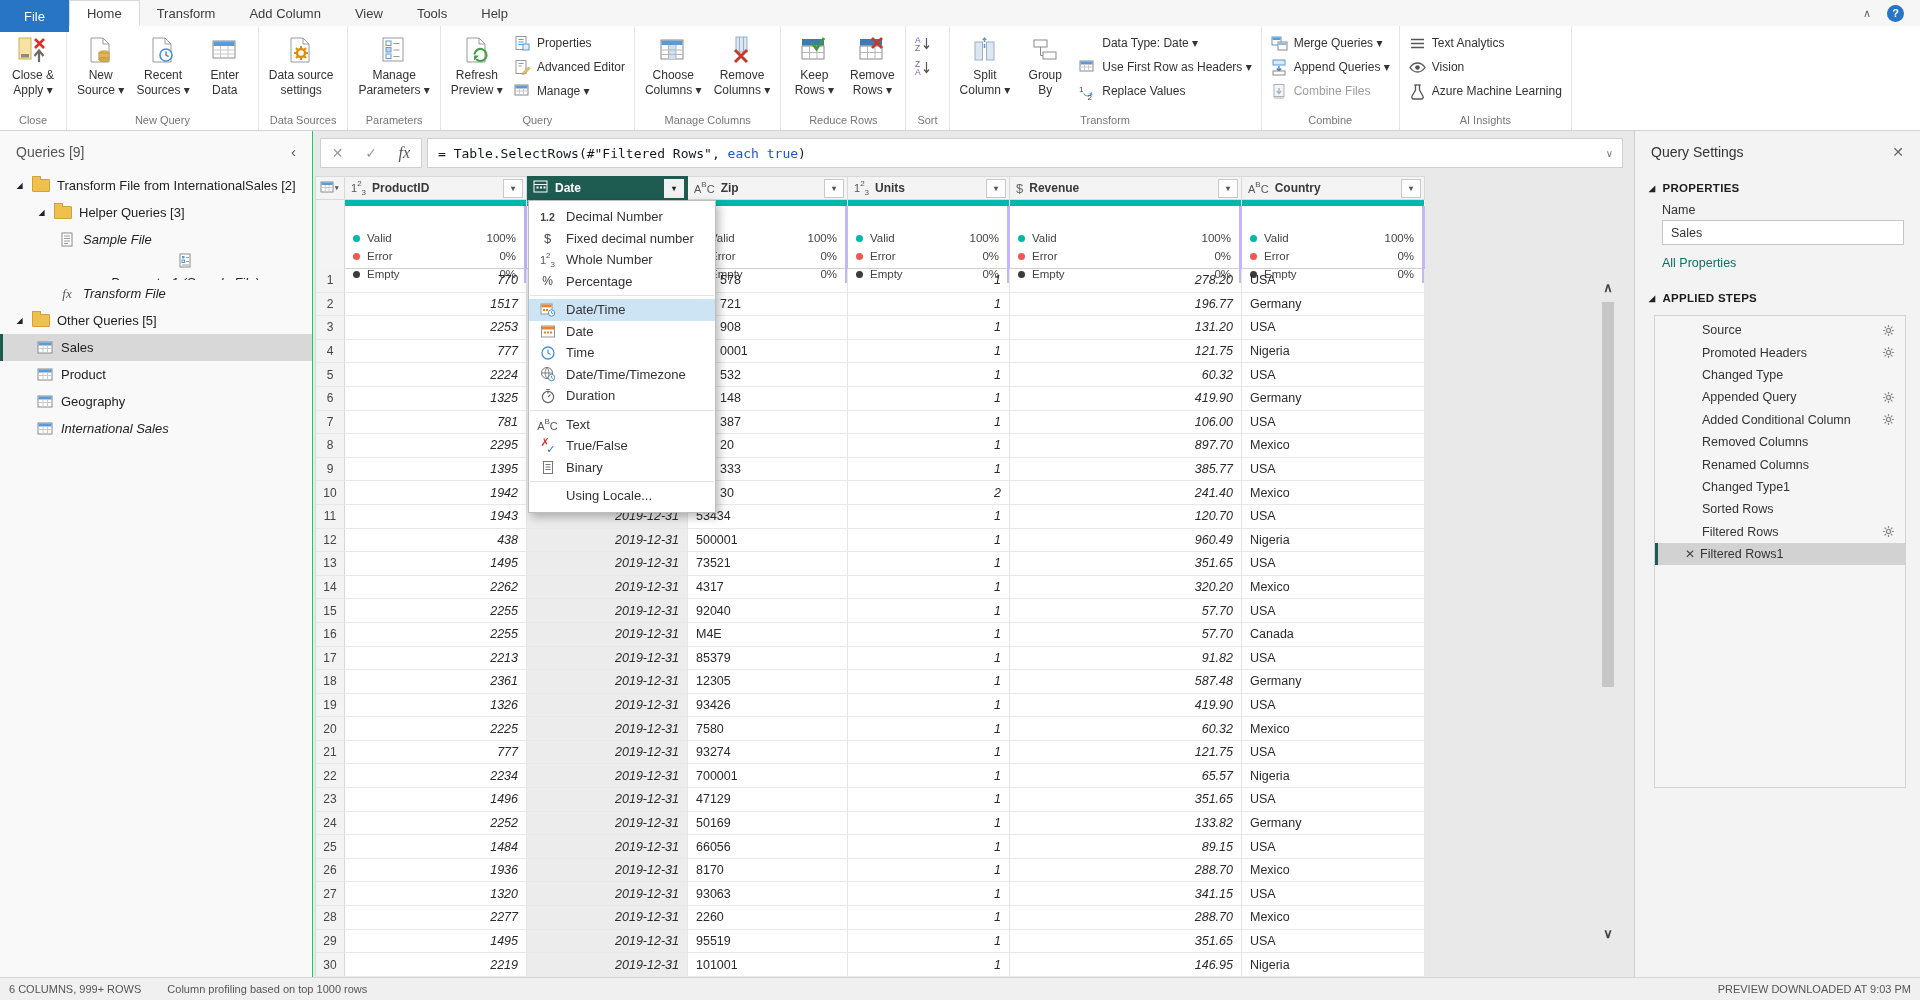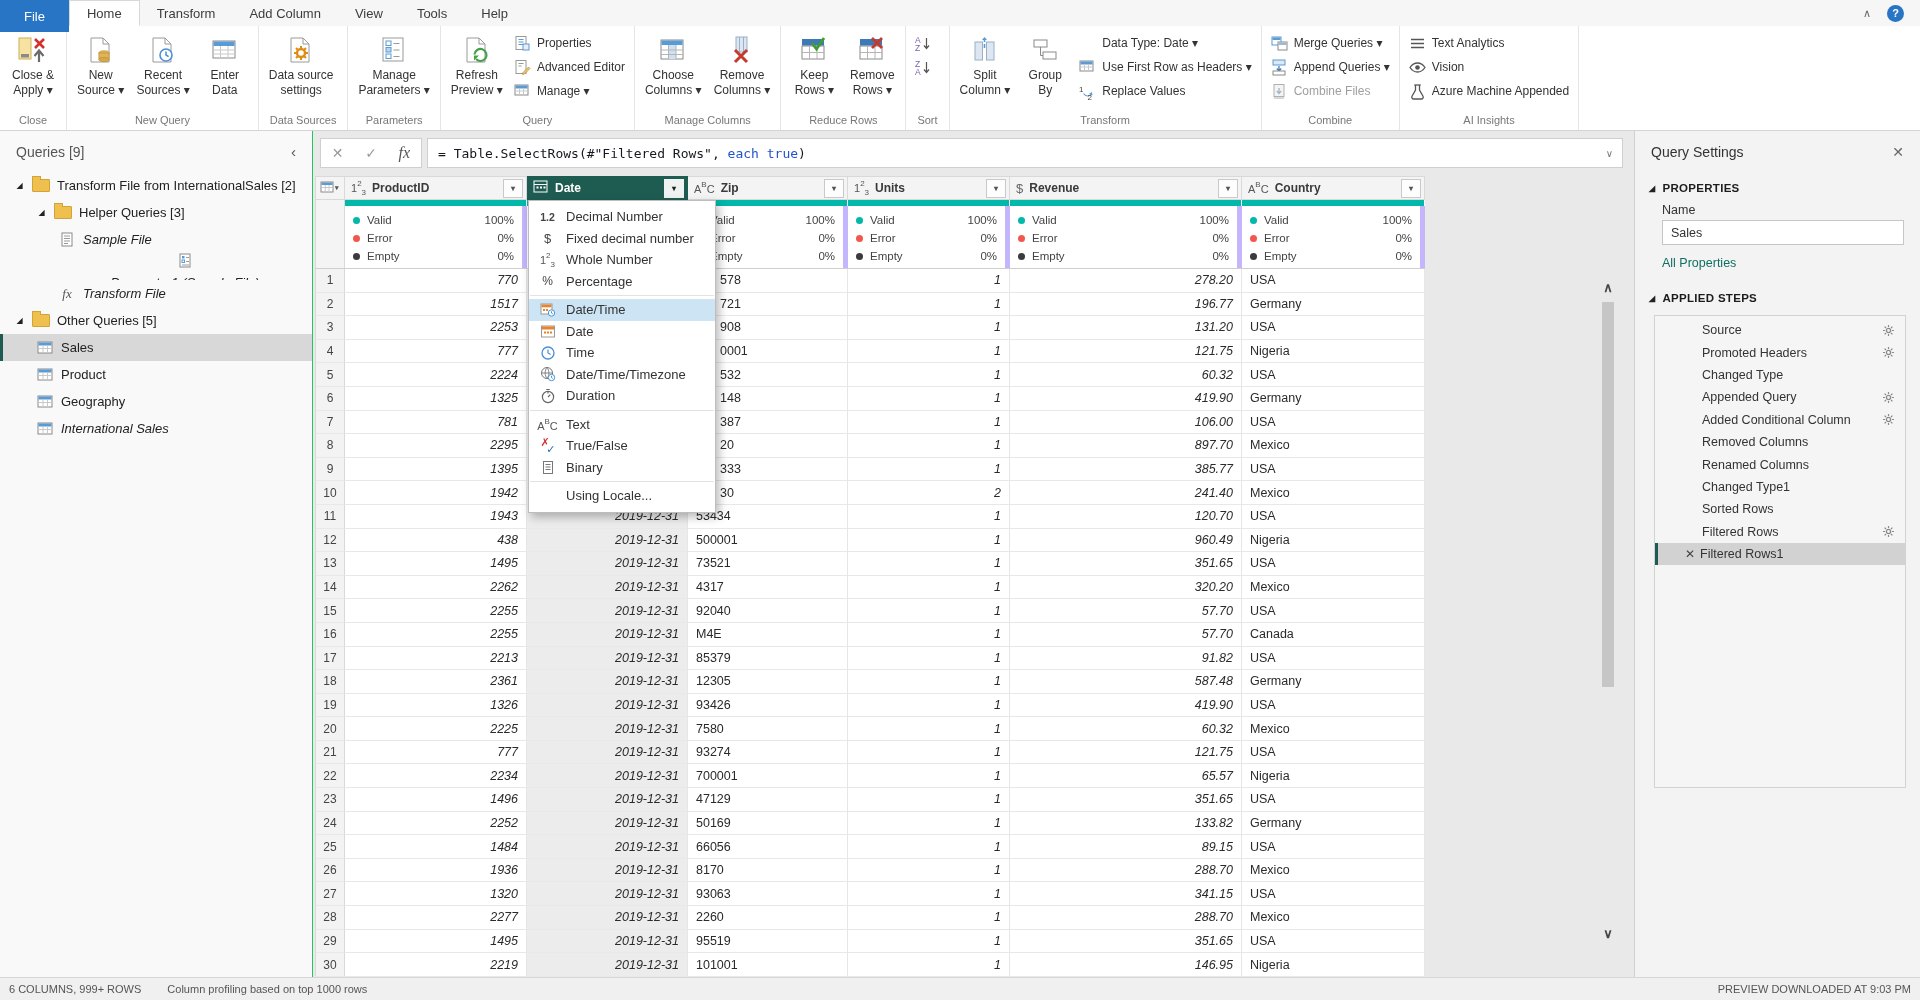--- a/index.html
+++ b/index.html
@@ -65,21 +65,21 @@
   .harrow{margin-left:auto;width:18px;height:17px;border:1px solid #c9c9c9;background:#fdfdfd;color:#555;
           font-size:8px;display:flex;align-items:center;justify-content:center;flex:none}
   .hcell.sel{background:#1e5c52;border-color:#1e5c52;color:#fff}
   .hcell.sel .hic{color:#fff}
   .hcell.sel .harrow{background:#eef3f2;border-color:#eef3f2;color:#222}
   .hcorner{border-left:1px solid #d9d9d9;padding:0 2px 0 4px;gap:1px}
   .qbar{height:6px}
   .qbar .qseg{background:#01b8aa;border-right:1px solid #fff}
   .qbar .qnum{background:#f4f4f4;border-right:1px solid #d9d9d9;border-left:1px solid #d9d9d9}
   .stats{height:62px;background:#fff;border-bottom:1px solid #cfcfcf}
-  .scell{border-right:5px solid #c4b5fd;padding:5px 8px 0;font-size:11.5px;color:#444;display:flex;flex-direction:column}
+  .scell{border-right:3px solid #c4b5fd;padding:23px 8px 0;font-size:11.5px;color:#444;display:flex;flex-direction:column}
   .snum{background:#f4f4f4;border-right:1px solid #d9d9d9;border-left:1px solid #d9d9d9}
   .sline{display:flex;align-items:center;gap:7px;height:18px}
   .dot{width:7px;height:7px;border-radius:50%;flex:none}
   .dot.v{background:#01b8aa}.dot.e{background:#f2574f}.dot.m{background:#3b3b3b}
   .spct{margin-left:auto}
   .tbody{background:#fff}
   .trow{height:23.6px;background:#fff}
   .tcell{border-right:1px solid #e6e6e6;border-bottom:1px solid #e8e8e8;display:flex;align-items:center;
          padding:0 8px;font-size:12.5px;color:#2a2a2a;overflow:hidden;white-space:nowrap}
   .tnum{background:#f3f3f3;border-right:1px solid #d9d9d9;border-left:1px solid #d9d9d9;color:#444;
@@ -467,21 +467,21 @@
               </span>
               <span>Vision</span>
             </div>
             <div class="rsmall">
               <span class="icon16">
                 <svg width="17" height="17" viewBox="0 0 17 17">
                   <path d="M6.5 2v5L3 13.2A1.9 1.9 0 0 0 4.7 16h7.6a1.9 1.9 0 0 0 1.7-2.8L10.5 7V2" fill="none" stroke="#555" stroke-width="1.3"></path>
                   <path d="M5.3 2h6.4" stroke="#555" stroke-width="1.3"></path>
                 </svg>
               </span>
-              <span>Azure Machine Appended</span>
+              <span>Azure Machine Learning</span>
             </div>
           </div>
         </div>
         <div class="rcap">AI Insights</div>
       </div>
     </div>
 
   <div class="sidebar">
     <div class="sb-head">
       <span>Queries [9]</span>

